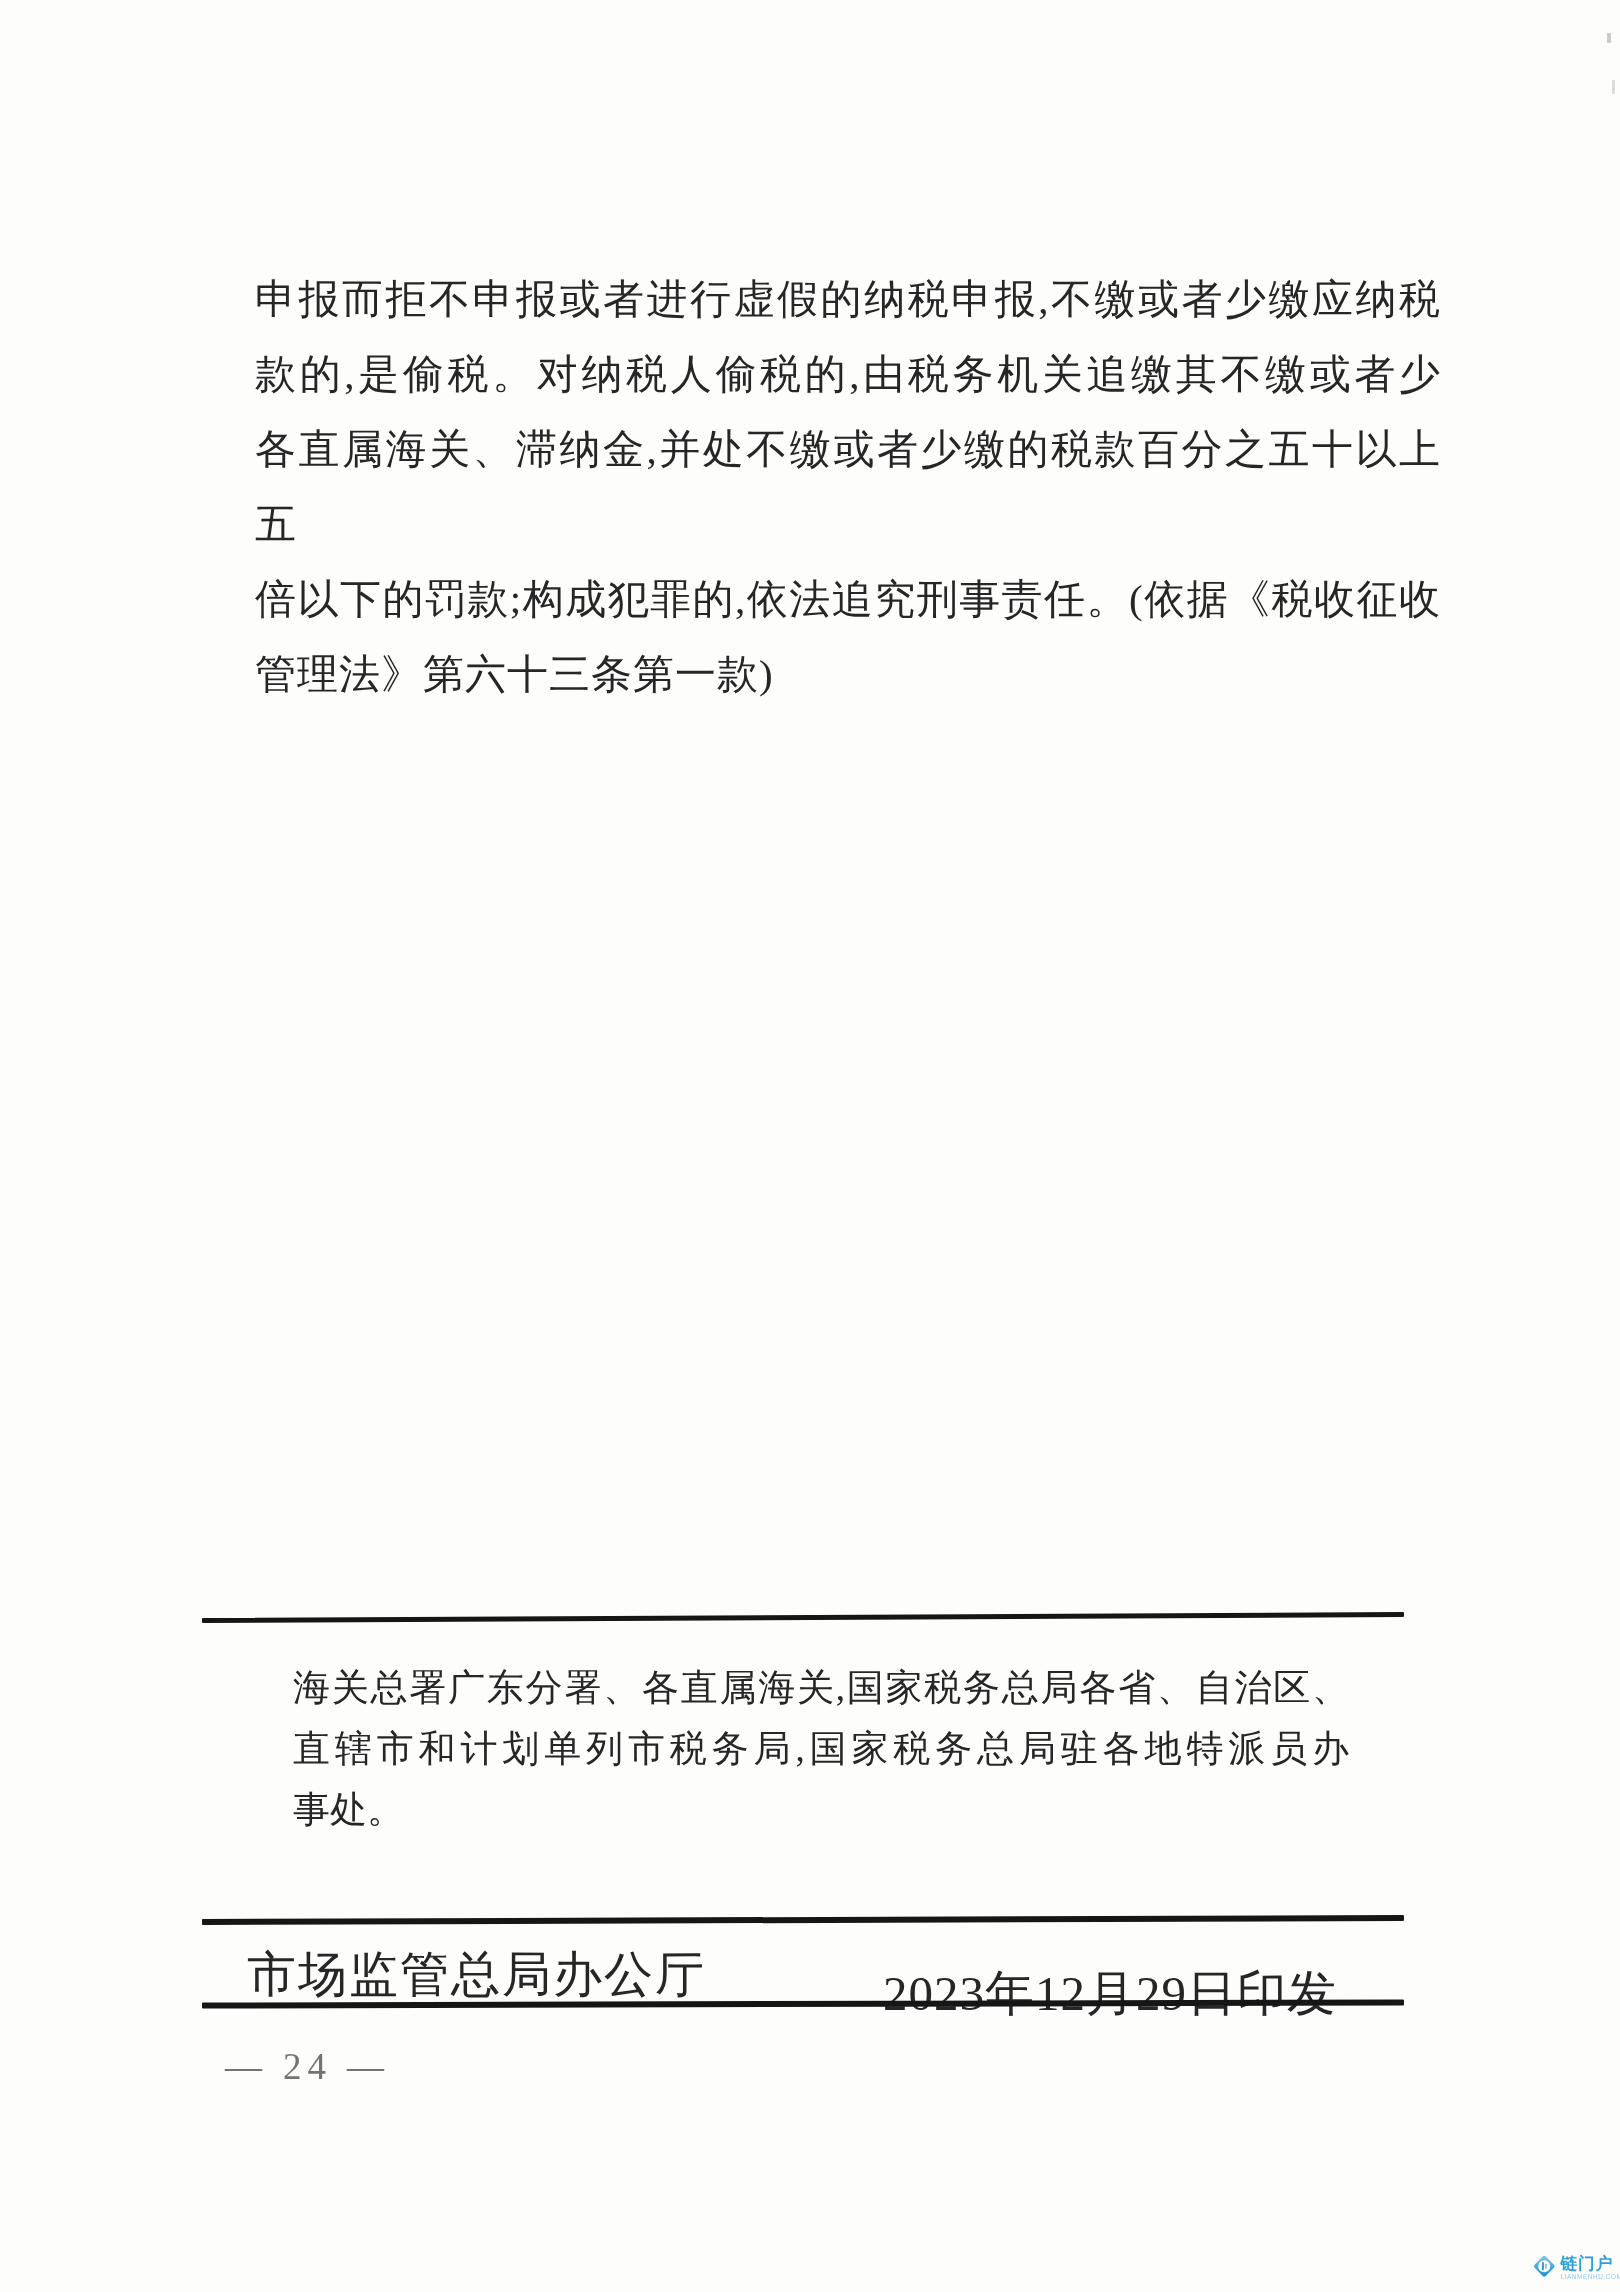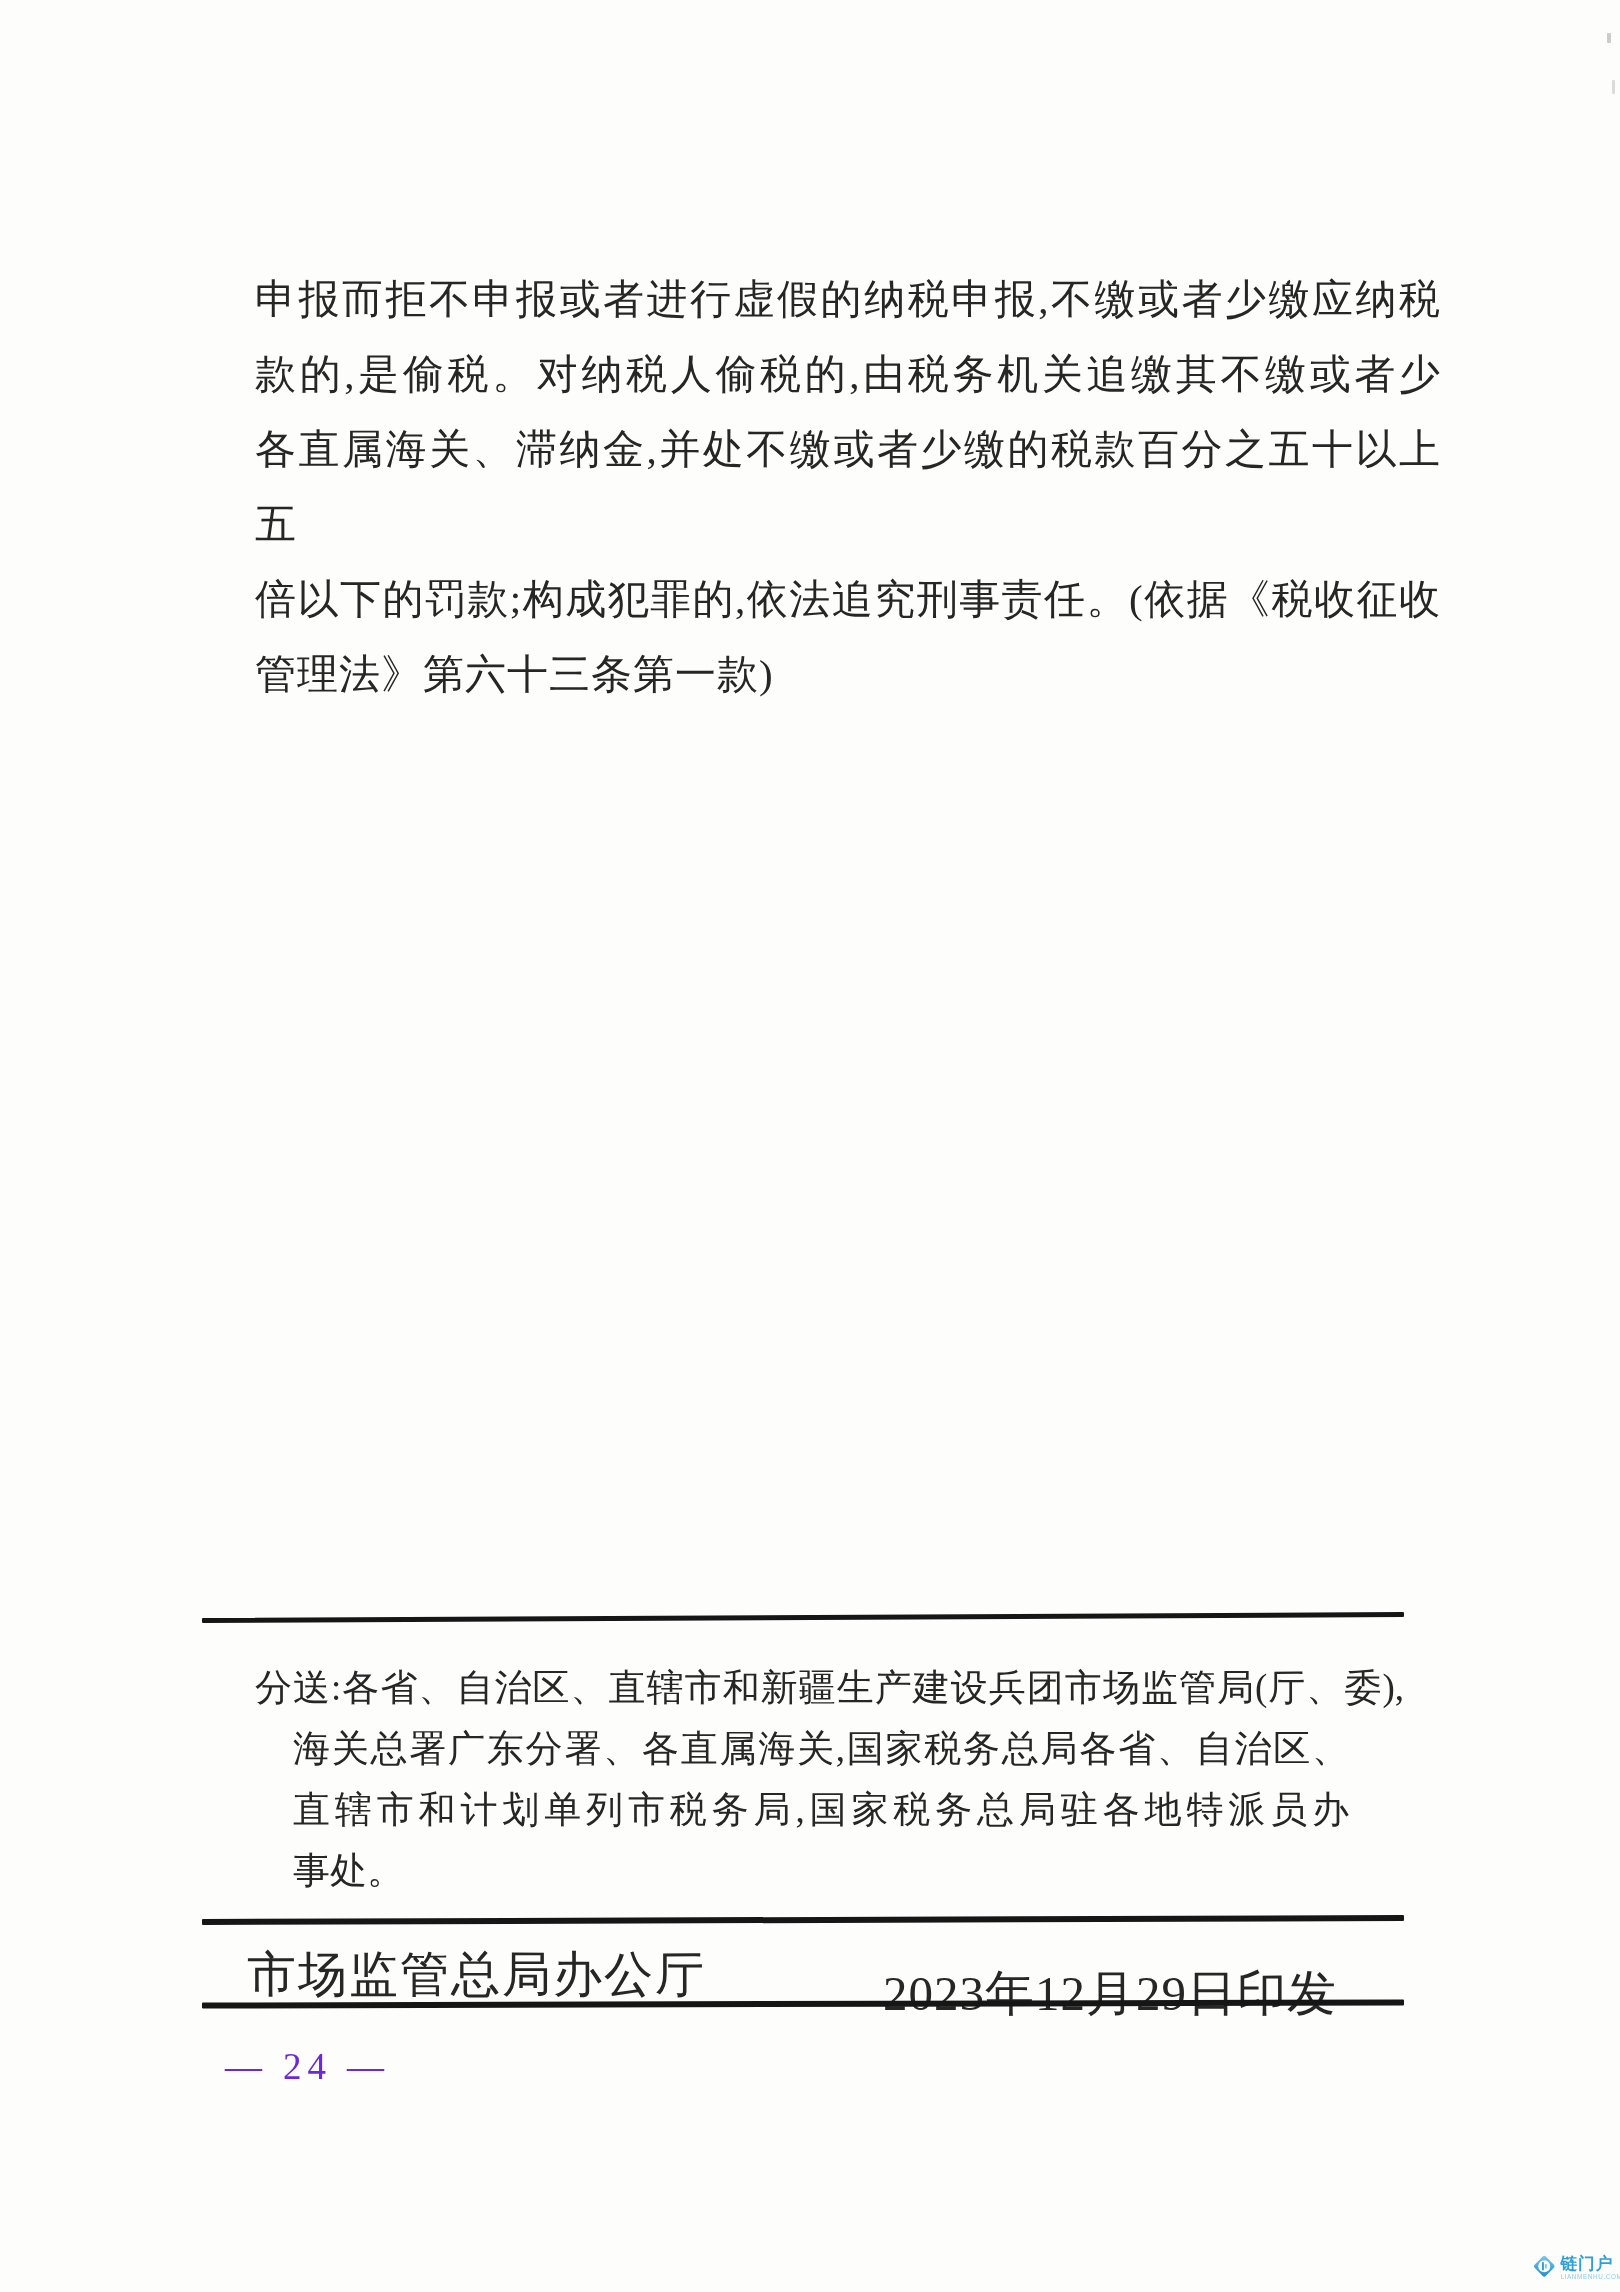--- a/index.html
+++ b/index.html
@@ -56,21 +56,21 @@
     position:absolute;left:202px;top:1949px;width:1202px;height:51px;
     display:flex;justify-content:space-between;align-items:center;
     font-size:49px;
   }
   .footer-row .issuer{margin-left:45px;letter-spacing:2px;}
   .footer-row .pdate{margin-right:67px;letter-spacing:1px;margin-top:39px;}
 
   
   .pagenum{
     position:absolute;left:225px;top:2045px;
-    font-size:37px;letter-spacing:5.9px;color:#6d28d9;text-align:center;
+    font-size:37px;letter-spacing:5.9px;color:#737373;text-align:center;
   }
 
   
   .wm{
     position:absolute;left:1531px;top:2253px;
     display:flex;align-items:center;gap:2.9px;
   }
   .wm-text{display:flex;flex-direction:column;line-height:1;}
   .wm-name{
     font-family:"Liberation Sans","DejaVu Sans",sans-serif;
@@ -95,21 +95,20 @@
     <div class="line just">申报而拒不申报或者进行虚假的纳税申报,不缴或者少缴应纳税</div>
     <div class="line just">款的,是偷税。对纳税人偷税的,由税务机关追缴其不缴或者少</div>
     <div class="line just">各直属海关、滞纳金,并处不缴或者少缴的税款百分之五十以上五</div>
     <div class="line just">倍以下的罚款;构成犯罪的,依法追究刑事责任。(依据《税收征收</div>
     <div class="line">管理法》第六十三条第一款)</div>
   </div>
 
   <div class="sep sep1"></div>
 
   <div class="dist">
-    <div class="dline l1 just"><span>分送:</span><span>各省、自治区、直辖市和新疆生产建设兵团市场监管局(厅、委),</span></div>
     <div class="dline cont just">海关总署广东分署、各直属海关,国家税务总局各省、自治区、</div>
     <div class="dline cont just">直辖市和计划单列市税务局,国家税务总局驻各地特派员办</div>
     <div class="dline cont">事处。</div>
   </div>
 
   <div class="sep sep2"></div>
 
   <div class="footer-row">
     <span class="issuer">市场监管总局办公厅</span>
     <span class="pdate">2023年12月29日印发</span>

